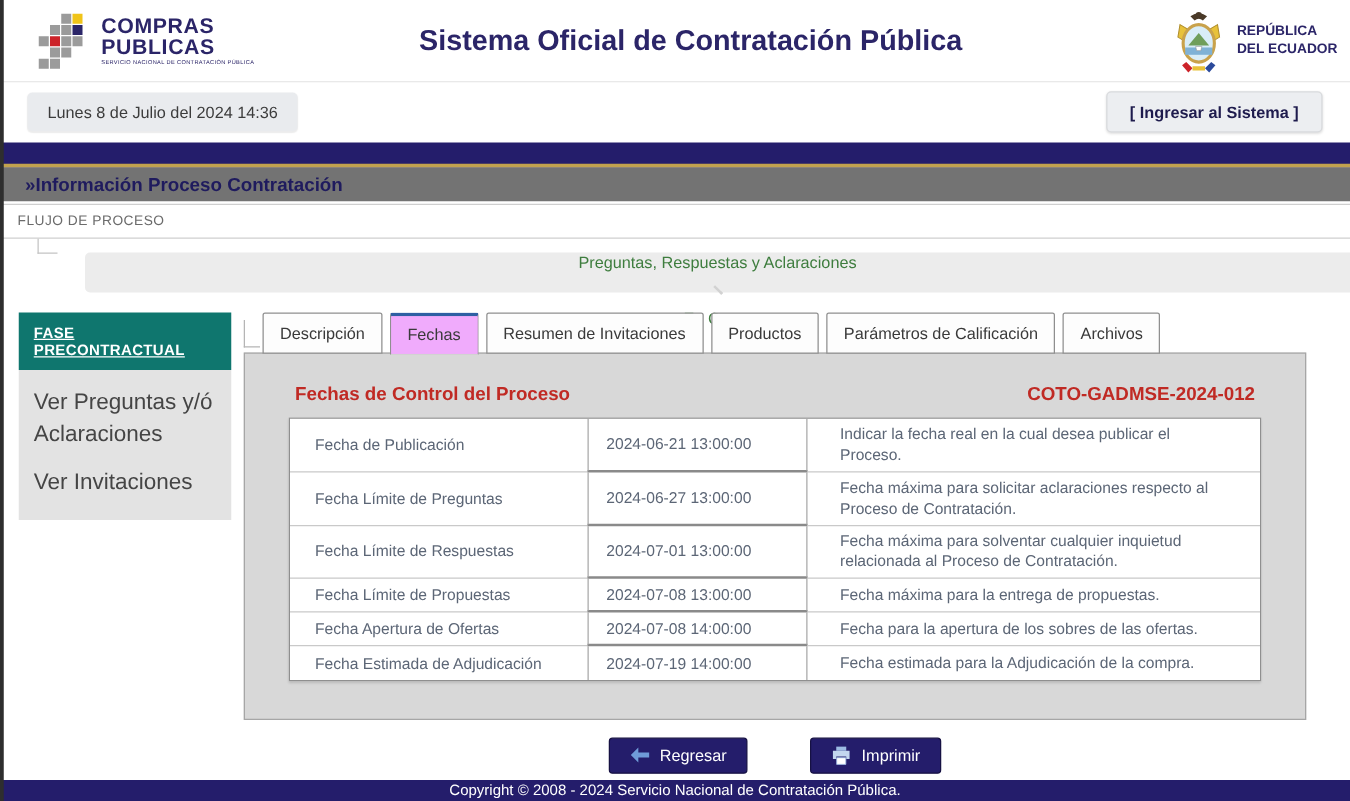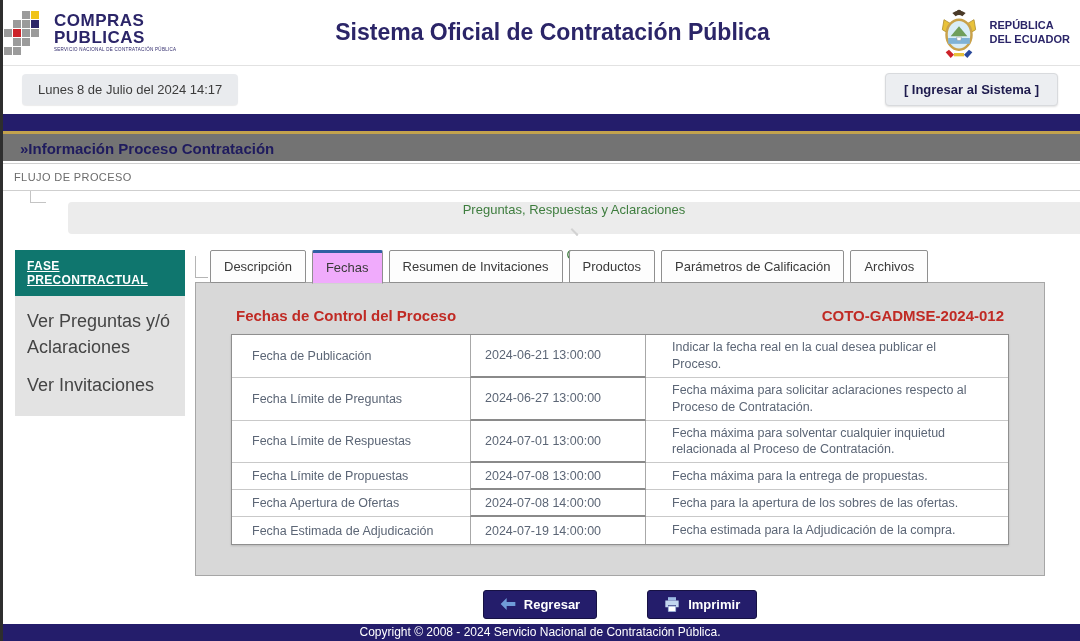--- a/index.html
+++ b/index.html
@@ -4,21 +4,21 @@
 <style>
   * { margin:0; padding:0; box-sizing:border-box; }
   html,body { width:1080px; height:641px; }
   body {
     font-family:"Liberation Sans","DejaVu Sans",sans-serif;
     background:#ffffff; color:#333; overflow:hidden; position:relative;
   }
   .left-edge { position:absolute; left:0; top:0; width:3px; height:100%; background:#2e2e2e; z-index:50; }
 
   
-  .top-header { height:66px; display:flex; align-items:center; padding:0 4px; background:#fff; border-bottom:1px solid #e2e2e2; }
+  .top-header { height:66px; display:flex; align-items:center; padding:0 31px; background:#fff; border-bottom:1px solid #e2e2e2; }
   .logo-wrap { display:flex; align-items:center; gap:6px; width:185px; }
   .logo-squares { display:grid; grid-template-columns:repeat(5,8px); grid-auto-rows:8px; gap:1px; }
   .logo-squares span { width:8px; height:8px; }
   .sq-e { background:transparent; } .sq-g { background:#9b9b9b; }
   .sq-y { background:#f0c419; } .sq-r { background:#cc2229; } .sq-n { background:#2b2568; }
   .brand-text { line-height:1; }
   .brand-line { font-weight:bold; font-size:17px; letter-spacing:.5px; color:#2b2568; }
   .brand-tagline { font-size:4.5px; color:#2b2568; margin-top:2px; letter-spacing:.3px; white-space:nowrap; }
   .main-title { flex:1; text-align:center; font-size:23px; font-weight:bold; color:#2b2568; margin-right:160px; }
   .republic { display:flex; align-items:center; gap:6px; position:absolute; right:10px; top:6px; }
@@ -62,21 +62,21 @@
 
   .dtable { display:grid; grid-template-columns:238px 176px 1fr; background:#fff; border:1px solid #8f8f8f; box-shadow:0 1px 2px rgba(0,0,0,.15); }
   .trow { display:contents; }
   .cell { display:flex; align-items:center; font-size:12.5px; color:#5c6676; border-bottom:1px solid #c9c9c9; min-height:27px; padding:4px 26px; }
   .cell.lbl { padding-left:20px; }
   .cell.val { border-left:1px solid #a8a8a8; border-right:1px solid #a8a8a8; border-bottom:2px solid #8a8a8a; padding-left:14px; }
   .cell.dsc { line-height:1.35; }
   .trow:last-child .cell { border-bottom:none; }
 
   .actions { display:flex; justify-content:center; gap:50px; margin-top:14px; }
-  .act-btn { display:inline-flex; align-items:flex-start; gap:8px; background:#241d6b; color:#fff; font-size:13px; font-weight:bold; border:1px solid #161143; border-radius:3px; padding:6px 16px; cursor:pointer; }
+  .act-btn { display:inline-flex; align-items:flex-start; gap:8px; background:#241d6b; color:#fff; font-size:13px; font-weight:normal; border:1px solid #161143; border-radius:3px; padding:6px 16px; cursor:pointer; }
   .act-btn svg { display:block; }
 
   .footer { position:absolute; left:0; bottom:0; width:100%; height:17px; background:#241d6b; color:#fff; font-size:12px; text-align:center; line-height:16px; }
 </style>
 </head>
 <body>
 
 <div class="left-edge"></div>
 
 <div class="top-header">
@@ -130,21 +130,21 @@
       <path d="M24 56 h12 v4 h-12 Z" fill="#e8c23a"></path>
     </svg>
     <div class="republic-text">
       <div>REPÚBLICA</div>
       <div>DEL ECUADOR</div>
     </div>
   </div>
 </div>
 
 <div class="sub-header">
-  <div class="date-chip">Lunes 8 de Julio del 2024 14:17</div>
+  <div class="date-chip">Lunes 8 de Julio del 2024 14:36</div>
   <button class="login-btn">[ Ingresar al Sistema ]</button>
 </div>
 
 <div class="navy-bar"></div>
 
 <div class="section-strip">
   <div class="section-title">»Información Proceso Contratación</div>
 </div>
 <div class="flow-box">FLUJO DE PROCESO</div>
 

